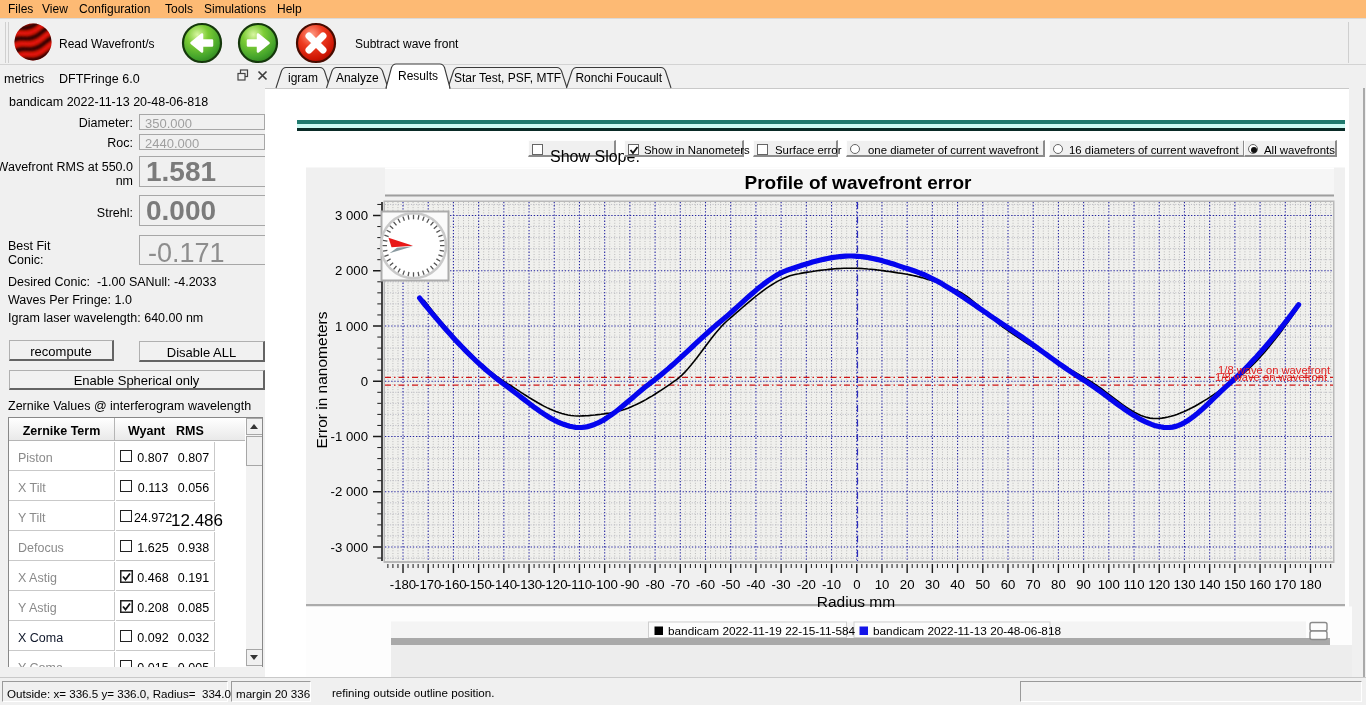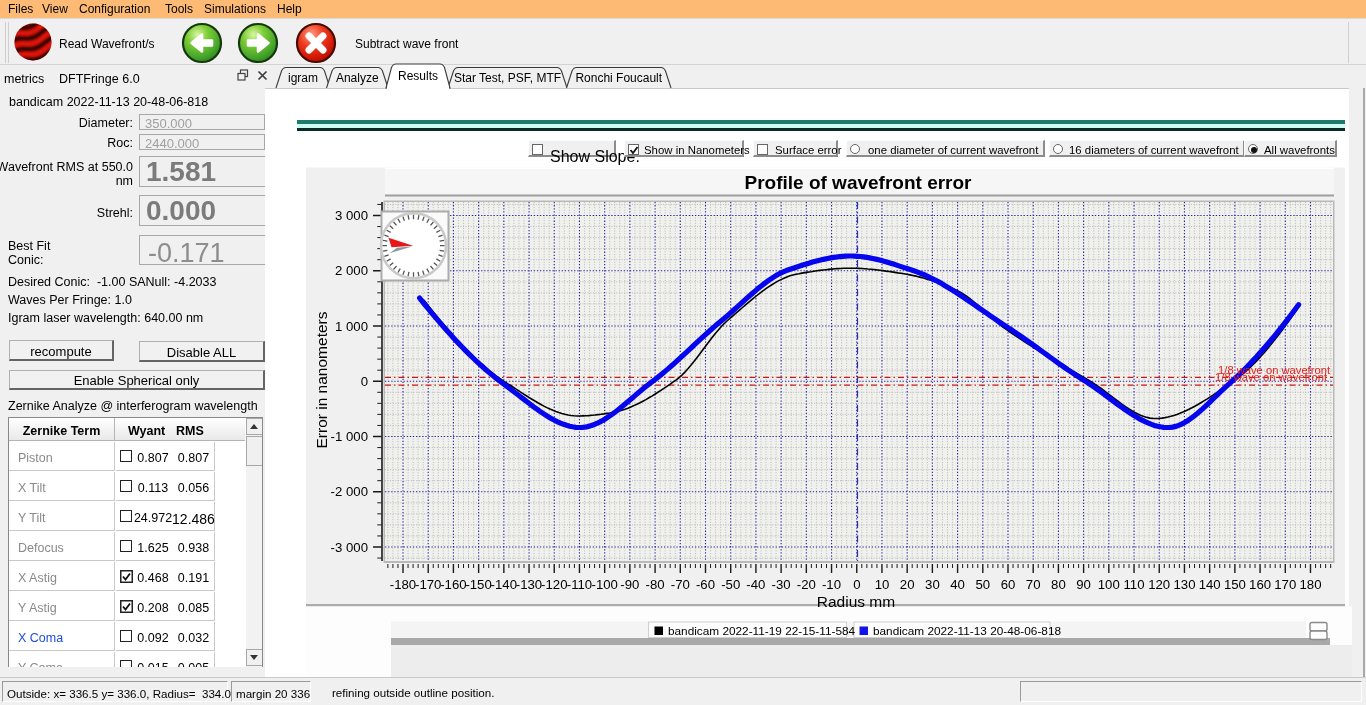--- a/index.html
+++ b/index.html
@@ -116,41 +116,41 @@
 <div class="box bigv" style="left:139px;top:195px;width:127px;height:31px;padding:1px 0 0 6px">0.000</div>
 <div class="ab" style="left:8px;top:239px;font-size:12.5px">Best Fit</div>
 <div class="ab" style="left:8px;top:253px;font-size:12.5px">Conic:</div>
 <div class="box" style="left:139px;top:234.5px;width:127px;height:30px;font-size:27px;color:#8d8d8d;padding:2px 0 0 8px">-0.171</div>
 <div class="ab" style="left:8px;top:275px;font-size:12.5px;white-space:nowrap">Desired Conic:&nbsp; -1.00 SANull: -4.2033</div>
 <div class="ab" style="left:8px;top:293px;font-size:12.5px">Waves Per Fringe: 1.0</div>
 <div class="ab" style="left:8px;top:311px;font-size:12.5px;white-space:nowrap">Igram laser wavelength: 640.00 nm</div>
 <div class="btn" style="left:9px;top:340px;width:105px;height:21px;padding-top:3px">recompute</div>
 <div class="btn" style="left:139px;top:340.5px;width:126px;height:21px;padding-top:3px">Disable ALL</div>
 <div class="btn" style="left:9px;top:369.5px;width:256px;height:20px;padding-top:2px">Enable Spherical only</div>
-<div class="ab" style="left:8px;top:399px;font-size:12.5px;white-space:nowrap">Zernike Analyze @ interferogram wavelength</div>
+<div class="ab" style="left:8px;top:399px;font-size:12.5px;white-space:nowrap">Zernike Values @ interferogram wavelength</div>
 <div class="ab" style="left:8px;top:417px;width:255px;height:250px;border:1px solid #888;border-bottom:none;background:#fff;overflow:hidden">
 <div class="ab" style="left:0;top:0;width:236px;height:23px;background:linear-gradient(#ffffff,#e9e9e9);border-bottom:1px solid #b5b5b5"></div>
 <div class="ab" style="left:0;top:0;width:106px;height:23px;border-right:1px solid #b5b5b5;text-align:center;font-size:12.5px;font-weight:bold;padding-top:6px">Zernike Term</div>
 <div class="ab" style="left:119px;top:6px;font-size:12.5px;font-weight:bold">Wyant</div>
 <div class="ab" style="left:167px;top:6px;font-size:12.5px;font-weight:bold">RMS</div>
 <div class="ab" style="left:0;top:24px;width:106px;height:29px;border-right:1px solid #c9c9c9;border-bottom:1px solid #c9c9c9;font-size:12.5px;color:#8a8a8a;padding:9px 0 0 9px">Piston</div>
 <div class="ab" style="left:107px;top:24px;width:99px;height:29px;border-right:1px solid #c9c9c9;border-bottom:1px solid #c9c9c9"></div>
 <div class="ab" style="left:111px;top:32px;width:12px;height:12px;background:#fff;border:1.5px solid #222"></div>
 <div class="ab" style="left:118px;top:33px;width:52px;text-align:center;font-size:12.5px">0.807</div>
 <div class="ab" style="left:162px;top:33px;width:45px;text-align:center;font-size:12.5px">0.807</div>
 <div class="ab" style="left:0;top:54px;width:106px;height:29px;border-right:1px solid #c9c9c9;border-bottom:1px solid #c9c9c9;font-size:12.5px;color:#8a8a8a;padding:9px 0 0 9px">X Tilt</div>
 <div class="ab" style="left:107px;top:54px;width:99px;height:29px;border-right:1px solid #c9c9c9;border-bottom:1px solid #c9c9c9"></div>
 <div class="ab" style="left:111px;top:62px;width:12px;height:12px;background:#fff;border:1.5px solid #222"></div>
 <div class="ab" style="left:118px;top:63px;width:52px;text-align:center;font-size:12.5px">0.113</div>
 <div class="ab" style="left:162px;top:63px;width:45px;text-align:center;font-size:12.5px">0.056</div>
 <div class="ab" style="left:0;top:84px;width:106px;height:29px;border-right:1px solid #c9c9c9;border-bottom:1px solid #c9c9c9;font-size:12.5px;color:#8a8a8a;padding:9px 0 0 9px">Y Tilt</div>
 <div class="ab" style="left:107px;top:84px;width:99px;height:29px;border-right:1px solid #c9c9c9;border-bottom:1px solid #c9c9c9"></div>
 <div class="ab" style="left:111px;top:92px;width:12px;height:12px;background:#fff;border:1.5px solid #222"></div>
 <div class="ab" style="left:118px;top:93px;width:52px;text-align:center;font-size:12.5px">24.972</div>
-<div class="ab" style="left:162px;top:93px;width:45px;text-align:center;font-size:14px">12.486</div>
+<div class="ab" style="left:162px;top:93px;width:45px;text-align:center;font-size:17px">12.486</div>
 <div class="ab" style="left:0;top:114px;width:106px;height:29px;border-right:1px solid #c9c9c9;border-bottom:1px solid #c9c9c9;font-size:12.5px;color:#8a8a8a;padding:9px 0 0 9px">Defocus</div>
 <div class="ab" style="left:107px;top:114px;width:99px;height:29px;border-right:1px solid #c9c9c9;border-bottom:1px solid #c9c9c9"></div>
 <div class="ab" style="left:111px;top:122px;width:12px;height:12px;background:#fff;border:1.5px solid #222"></div>
 <div class="ab" style="left:118px;top:123px;width:52px;text-align:center;font-size:12.5px">1.625</div>
 <div class="ab" style="left:162px;top:123px;width:45px;text-align:center;font-size:12.5px">0.938</div>
 <div class="ab" style="left:0;top:144px;width:106px;height:29px;border-right:1px solid #c9c9c9;border-bottom:1px solid #c9c9c9;font-size:12.5px;color:#8a8a8a;padding:9px 0 0 9px">X Astig</div>
 <div class="ab" style="left:107px;top:144px;width:99px;height:29px;border-right:1px solid #c9c9c9;border-bottom:1px solid #c9c9c9"></div>
 <svg class="ab" style="left:111px;top:152px" width="13" height="13" viewBox="0 0 13 13">
       <rect x="0.75" y="0.75" width="11.5" height="11.5" fill="#fff" stroke="#222" stroke-width="1.5"></rect>
       <path d="M3 6.5 L5.5 9.5 L10 3.5" stroke="#111" stroke-width="1.8" fill="none"></path>
@@ -158,21 +158,21 @@
 <div class="ab" style="left:118px;top:153px;width:52px;text-align:center;font-size:12.5px">0.468</div>
 <div class="ab" style="left:162px;top:153px;width:45px;text-align:center;font-size:12.5px">0.191</div>
 <div class="ab" style="left:0;top:174px;width:106px;height:29px;border-right:1px solid #c9c9c9;border-bottom:1px solid #c9c9c9;font-size:12.5px;color:#8a8a8a;padding:9px 0 0 9px">Y Astig</div>
 <div class="ab" style="left:107px;top:174px;width:99px;height:29px;border-right:1px solid #c9c9c9;border-bottom:1px solid #c9c9c9"></div>
 <svg class="ab" style="left:111px;top:182px" width="13" height="13" viewBox="0 0 13 13">
       <rect x="0.75" y="0.75" width="11.5" height="11.5" fill="#fff" stroke="#222" stroke-width="1.5"></rect>
       <path d="M3 6.5 L5.5 9.5 L10 3.5" stroke="#111" stroke-width="1.8" fill="none"></path>
     </svg>
 <div class="ab" style="left:118px;top:183px;width:52px;text-align:center;font-size:12.5px">0.208</div>
 <div class="ab" style="left:162px;top:183px;width:45px;text-align:center;font-size:12.5px">0.085</div>
-<div class="ab" style="left:0;top:204px;width:106px;height:29px;border-right:1px solid #c9c9c9;border-bottom:1px solid #c9c9c9;font-size:12.5px;color:#1d4ed8;padding:9px 0 0 9px">X Coma</div>
+<div class="ab" style="left:0;top:204px;width:106px;height:29px;border-right:1px solid #c9c9c9;border-bottom:1px solid #c9c9c9;font-size:12.5px;color:#0f172a;padding:9px 0 0 9px">X Coma</div>
 <div class="ab" style="left:107px;top:204px;width:99px;height:29px;border-right:1px solid #c9c9c9;border-bottom:1px solid #c9c9c9"></div>
 <div class="ab" style="left:111px;top:212px;width:12px;height:12px;background:#fff;border:1.5px solid #222"></div>
 <div class="ab" style="left:118px;top:213px;width:52px;text-align:center;font-size:12.5px">0.092</div>
 <div class="ab" style="left:162px;top:213px;width:45px;text-align:center;font-size:12.5px">0.032</div>
 <div class="ab" style="left:0;top:234px;width:106px;height:29px;border-right:1px solid #c9c9c9;border-bottom:1px solid #c9c9c9;font-size:12.5px;color:#8a8a8a;padding:9px 0 0 9px">Y Coma</div>
 <div class="ab" style="left:107px;top:234px;width:99px;height:29px;border-right:1px solid #c9c9c9;border-bottom:1px solid #c9c9c9"></div>
 <div class="ab" style="left:111px;top:242px;width:12px;height:12px;background:#fff;border:1.5px solid #222"></div>
 <div class="ab" style="left:118px;top:243px;width:52px;text-align:center;font-size:12.5px">0.015</div>
 <div class="ab" style="left:162px;top:243px;width:45px;text-align:center;font-size:12.5px">0.005</div>
 <div class="ab" style="left:237px;top:0;width:17px;height:250px;background:#f2f2f2"></div>

